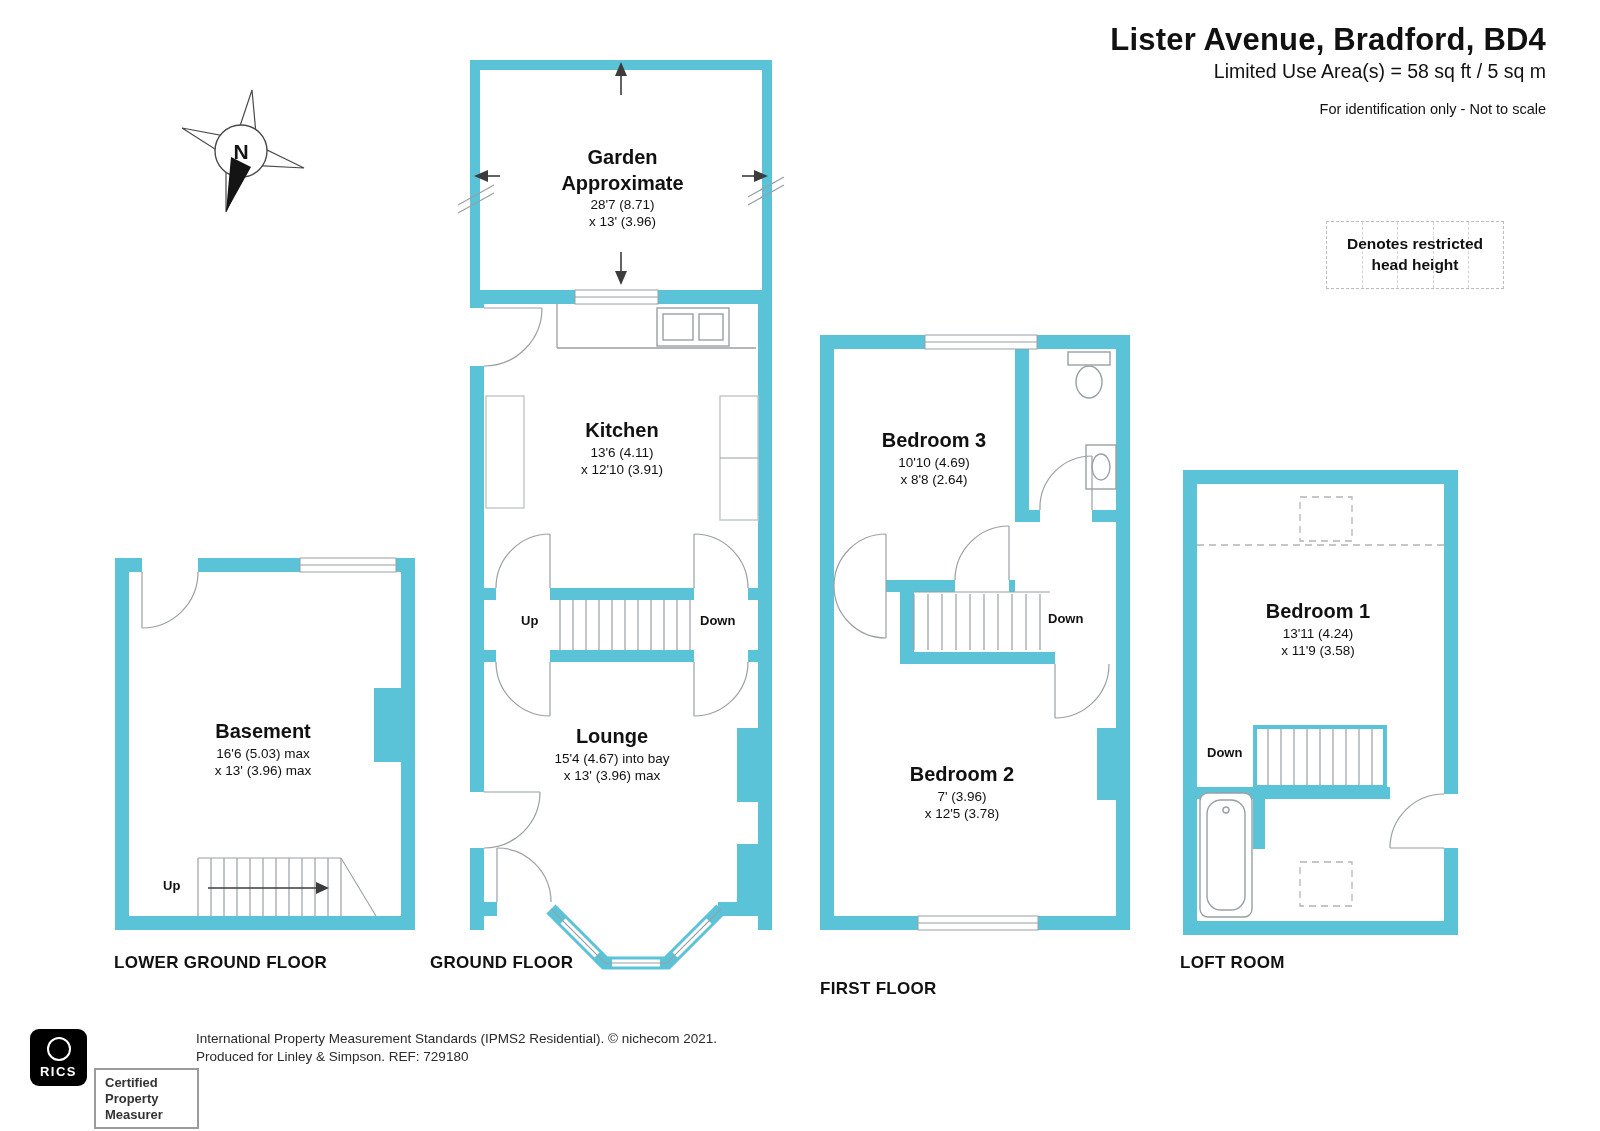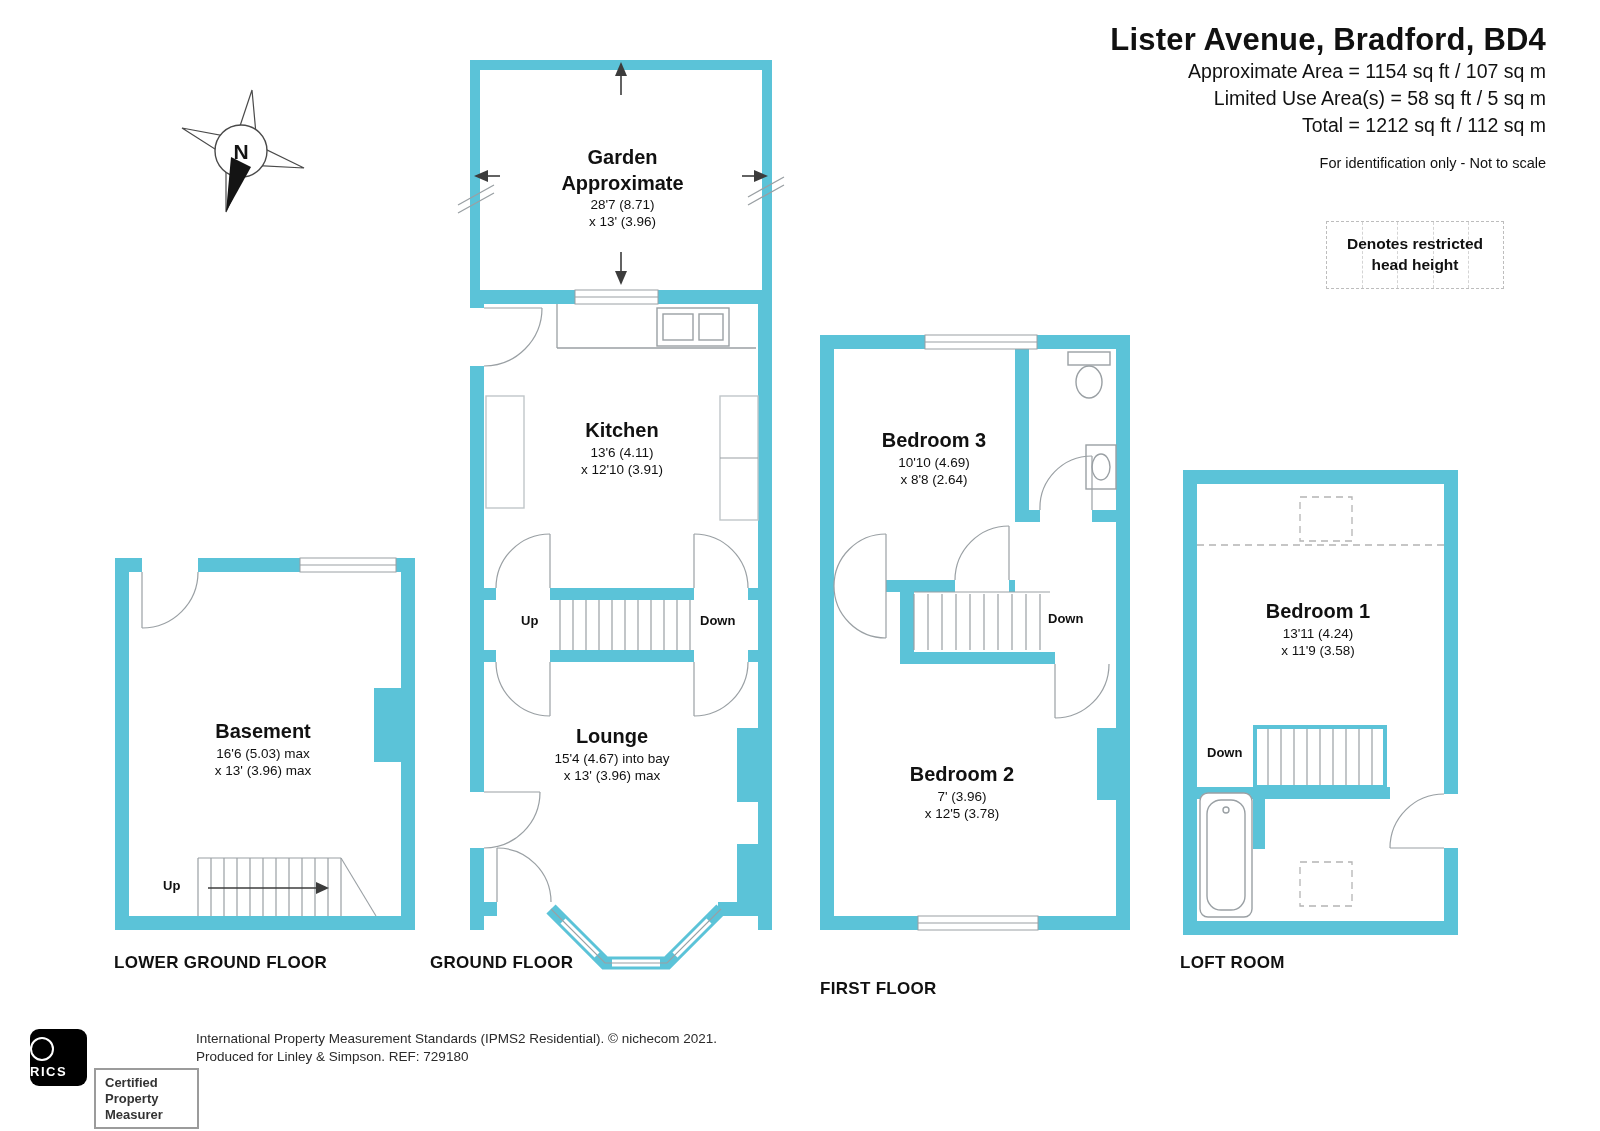--- a/index.html
+++ b/index.html
@@ -18,21 +18,21 @@
           font-size:15.5px;font-weight:bold;line-height:1.35}
   .legend .vline{position:absolute;top:0;bottom:0;border-left:1.6px dashed #d4d4d4}
   .legend .legend-text{position:relative;padding:0 4px}
   
   .room-label{text-align:center;line-height:1.28;font-size:13.5px}
   .room-label .rname,.room-label .rsub{font-weight:bold;font-size:20px}
   .stair-label{font-size:13px;font-weight:bold}
   .floor-title{font-size:17px;font-weight:bold;letter-spacing:.3px}
   
   .rics-logo{left:30px;top:1029px;width:57px;height:57px;background:#000;border-radius:9px;
-             display:flex;flex-direction:column;align-items:flex-start;justify-content:center;gap:3px}
+             display:flex;flex-direction:column;align-items:center;justify-content:center;gap:3px}
   .rics-ring{width:20px;height:20px;border:2.5px solid #fff;border-radius:50%}
   .rics-text{color:#fff;font-weight:bold;font-size:13px;letter-spacing:1.5px}
   .cert-box{left:94px;top:1068px;width:92px;height:53px;border:2px solid #9b9b9b;
             padding:2px 0 2px 9px;display:flex;flex-direction:column;justify-content:center;
             font-size:13px;font-weight:bold;line-height:16px;color:#333}
   .foot-text{left:196px;top:1030px;font-size:13.5px;line-height:17.5px;color:#2a2a2a}
 </style>
 </head>
 <body>
 
@@ -261,23 +261,21 @@
       <g>
         <rect class="fix" x="1200" y="793" width="52" height="124" rx="8"></rect>
         <rect class="fix" x="1207" y="800" width="38" height="110" rx="14"></rect>
         <circle class="fix" cx="1226" cy="810" r="3"></circle>
       </g>
     </g>
   </svg>
 
   <div class="abs hdr">
     <div class="title">Lister Avenue, Bradford, BD4</div>
-    <div class="hline">Approximate Area = 1154 sq ft / 107 sq m</div>
     <div class="hline">Limited Use Area(s) = 58 sq ft / 5 sq m</div>
-    <div class="hline">Total = 1212 sq ft / 112 sq m</div>
     <div class="hsmall">For identification only - Not to scale</div>
   </div>
 
   <div class="abs legend">
     <div class="vline" style="left:20%"></div>
     <div class="vline" style="left:40%"></div>
     <div class="vline" style="left:60%"></div>
     <div class="vline" style="left:80%"></div>
     <span class="legend-text">Denotes restricted head height</span>
   </div>

